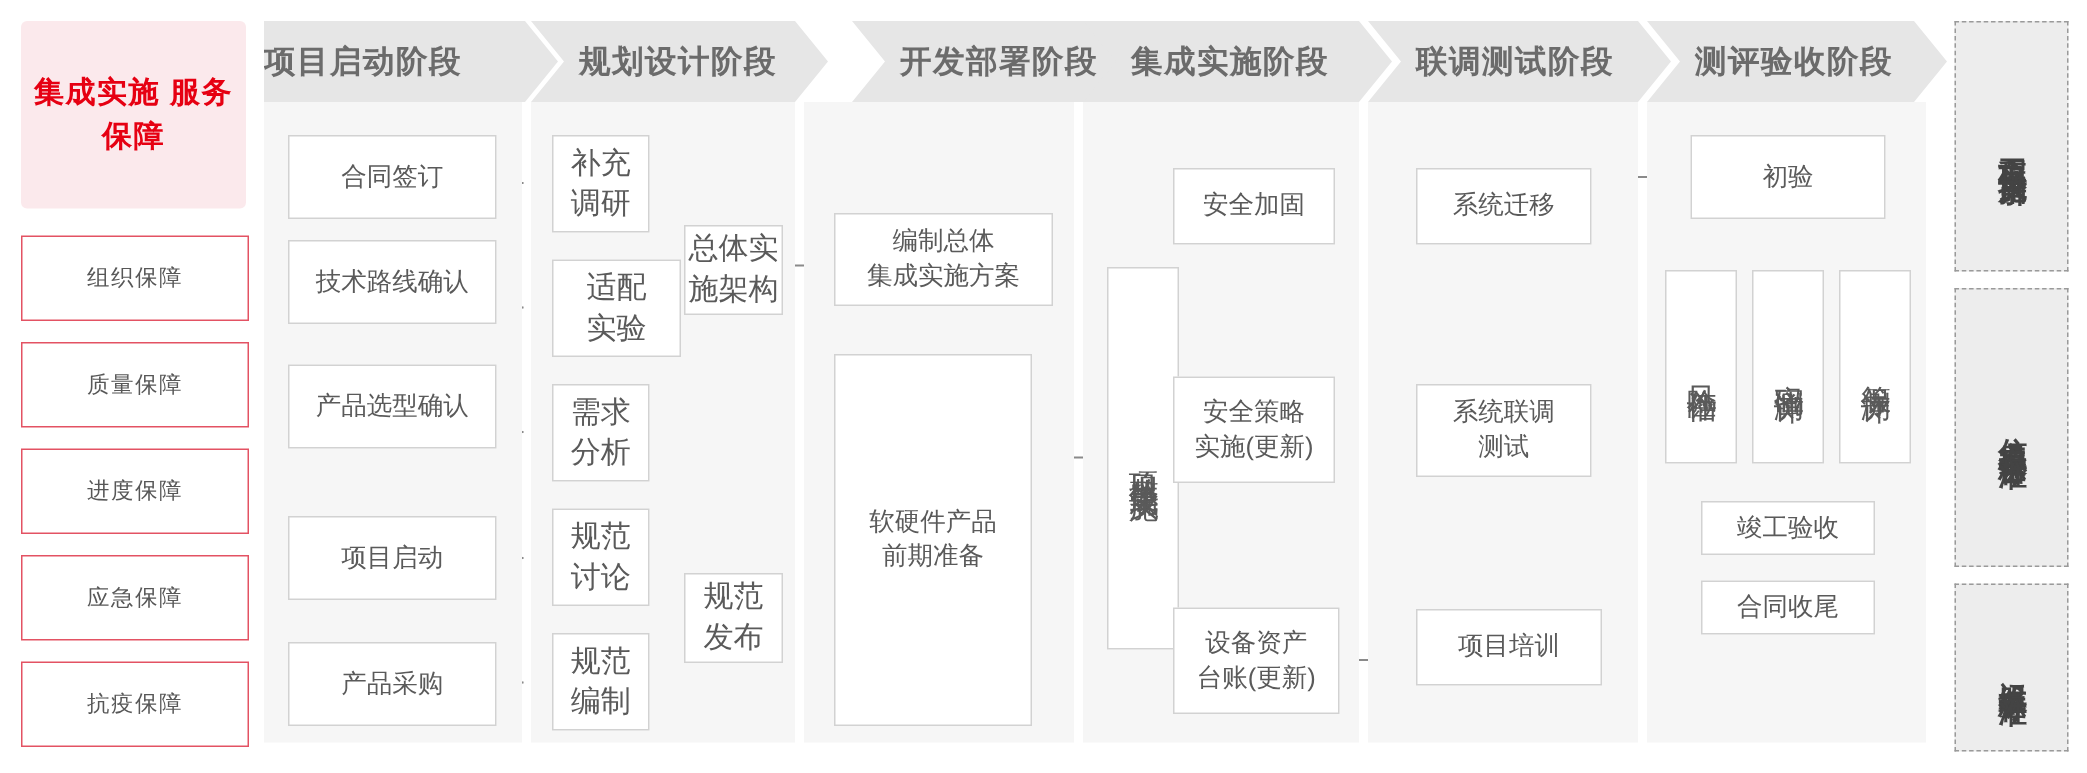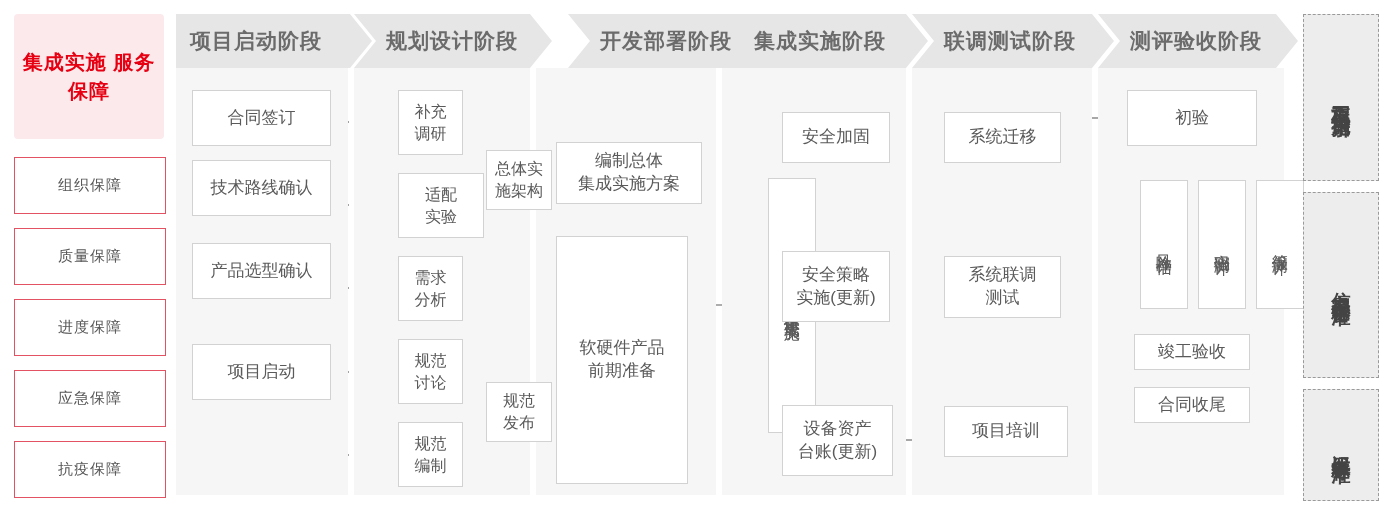--- a/index.html
+++ b/index.html
@@ -47,41 +47,40 @@
   .phase-head{
     position:absolute;
     top:14px; height:54px;
     background:#e6e6e6;
     color:#6b6b6b;
     font-weight:bold;
     font-size:21px;
     letter-spacing:1px;
     display:flex; align-items:center;
     box-sizing:border-box;
-    padding-left:14px;
     clip-path:polygon(0 0, calc(100% - 22px) 0, 100% 50%, calc(100% - 22px) 100%, 0 100%);
   }
   .phase-head.notch{
     clip-path:polygon(0 0, calc(100% - 22px) 0, 100% 50%, calc(100% - 22px) 100%, 0 100%, 22px 50%);
     padding-left:32px;
   }
   
   .node{
     position:absolute;
     background:#ffffff;
     border:1px solid #d2d2d2;
     box-sizing:border-box;
     display:flex; align-items:center; justify-content:center;
     text-align:center;
     color:#5a5a5a;
     font-size:17px;
     line-height:1.35;
     white-space:pre-line;
   }
-  .node.sm{font-size:16px;margin-left:30px;}
+  .node.sm{font-size:20px;}
   .node.vert{
     writing-mode:vertical-rl;
     text-orientation:upright;
     letter-spacing:2px;
     line-height:1.1;
     white-space:normal;
   }
   
   .std-box{
     position:absolute;
@@ -186,20 +185,21 @@
   <div class="phase-head notch" style="left:354px;width:198px">规划设计阶段</div>
   <div class="phase-head notch" style="left:568px;width:202px">开发部署阶段</div>
   <div class="phase-head notch" style="left:722px;width:206px">集成实施阶段</div>
   <div class="phase-head notch" style="left:912px;width:202px">联调测试阶段</div>
   <div class="phase-head notch" style="left:1098px;width:200px">测评验收阶段</div>
 
   <div class="node" style="left:192px;top:90px;width:139px;height:56px">合同签订</div>
   <div class="node" style="left:192px;top:160px;width:139px;height:56px">技术路线确认</div>
   <div class="node" style="left:192px;top:243px;width:139px;height:56px">产品选型确认</div>
   <div class="node" style="left:192px;top:344px;width:139px;height:56px">项目启动</div>
+  <div class="node" style="left:192px;top:428px;width:139px;height:56px">产品采购</div>
 
   <div class="node sm" style="left:368px;top:90px;width:65px;height:65px">补充
 调研</div>
   <div class="node sm" style="left:368px;top:173px;width:86px;height:65px">适配
 实验</div>
   <div class="node sm" style="left:368px;top:256px;width:65px;height:65px">需求
 分析</div>
   <div class="node sm" style="left:368px;top:339px;width:65px;height:65px">规范
 讨论</div>
   <div class="node sm" style="left:368px;top:422px;width:65px;height:65px">规范

